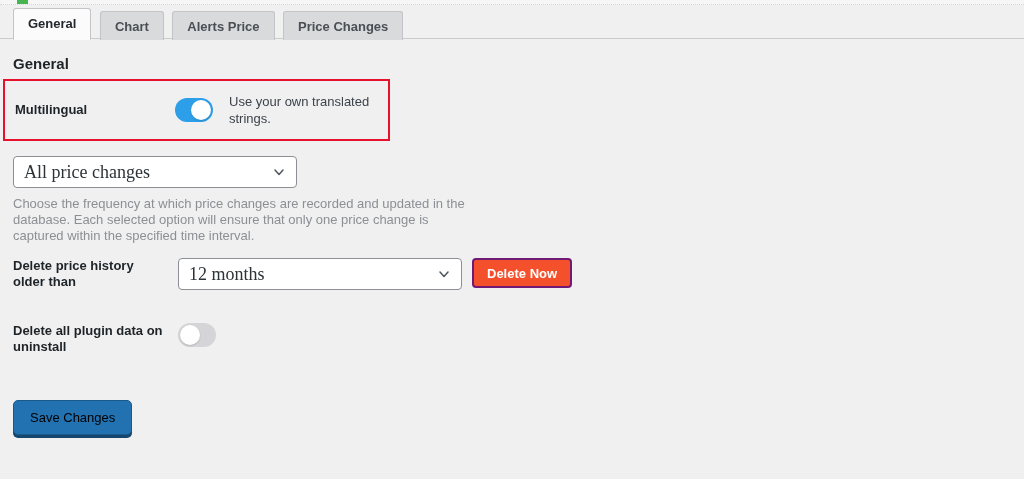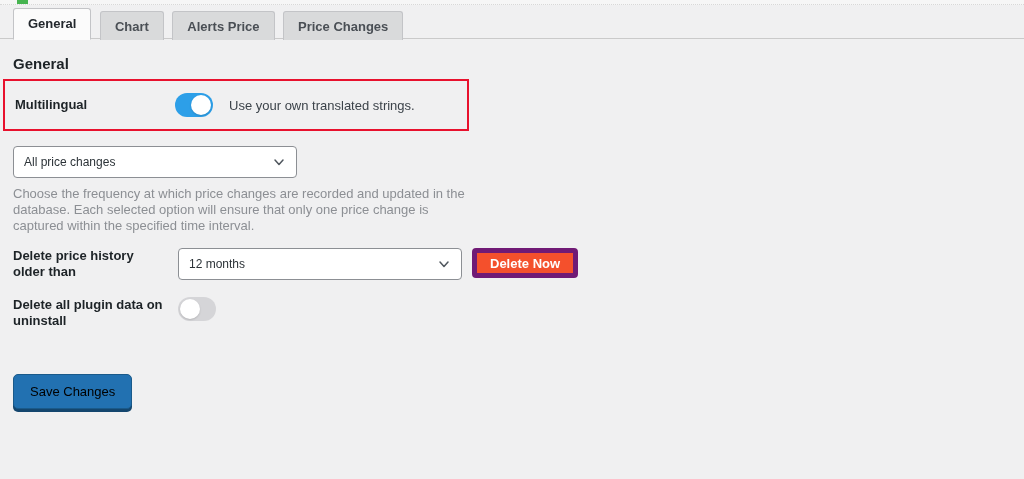--- a/index.html
+++ b/index.html
@@ -40,21 +40,21 @@
     margin: 16px 0 0 13px; font-size: 15px; font-weight: 700; color: #1d2327;
   }
   
   .row { display: flex; margin-left: 13px; }
   .row-label {
     width: 165px; flex: 0 0 165px; padding-right: 14px;
     font-size: 13px; font-weight: 700; color: #1d2327; line-height: 1.25;
   }
   
   .highlight-box {
-    margin: 7px 0 0 3px; width: 466px;
+    margin: 7px 0 0 3px; width: 387px;
     border: 2px solid #e8112d;
     padding: 12px 0 12px 10px;
     display: flex; align-items: center;
   }
   .highlight-box .row-label { width: 160px; flex: 0 0 160px; }
   
   .toggle {
     position: relative; width: 38px; height: 24px; border-radius: 12px;
     flex: 0 0 38px; cursor: pointer;
   }
@@ -70,45 +70,45 @@
   .toggle-desc {
     margin-left: 16px; font-size: 13px; color: #3c434a; line-height: 17px;
   }
   
   .select {
     width: 284px; height: 32px; background: #ffffff;
     border: 1px solid #8c8f94; border-radius: 4px;
     display: flex; align-items: center; justify-content: space-between;
     padding: 0 10px 0 10px; cursor: pointer;
   }
-  .select .select-value { font-size: 12px; color: #2c3338; }
+  .select .select-value { font-size: 18px; color: #2c3338; font-family: Liberation Serif, serif; }
   .select svg { flex: 0 0 auto; }
   .help-text {
     margin-top: 8px; max-width: 452px;
     font-size: 13px; line-height: 16px; color: #8c8f94;
   }
   .control-col { display: flex; flex-direction: column; }
   .control-inline { display: flex; align-items: flex-start; }
   .delete-now-btn {
     margin-left: 10px; height: 30px; padding: 0 13px;
-    background: #f4502c; border: 5px solid #701a75; border-radius: 4px;
+    background: #f4502c; border: 2px solid #701a75; border-radius: 4px;
     color: #ffffff; font-size: 13px; font-weight: 700;
     font-family: "Liberation Sans", sans-serif; cursor: pointer;
   }
   .uninstall-desc { max-width: 402px; }
   .save-btn {
     display: inline-block; margin: 45px 0 0 13px; padding: 9px 16px;
     background: #2271b1; border: 1px solid #1a5a8a; border-radius: 5px;
     box-shadow: 0 3px 0 #14466e;
     color: #000000; font-size: 13px; font-family: "Liberation Sans", sans-serif;
     cursor: pointer;
   }
   .mt-15 { margin-top: 15px; }
   .mt-14 { margin-top: 14px; }
-  .mt-24 { margin-top: 16px; }
+  .mt-24 { margin-top: 32px; }
 </style>
 </head>
 <body>
 
 <div class="screen">
 
   
   <div class="top-strip">
     <div class="progress-sliver"></div>
   </div>

